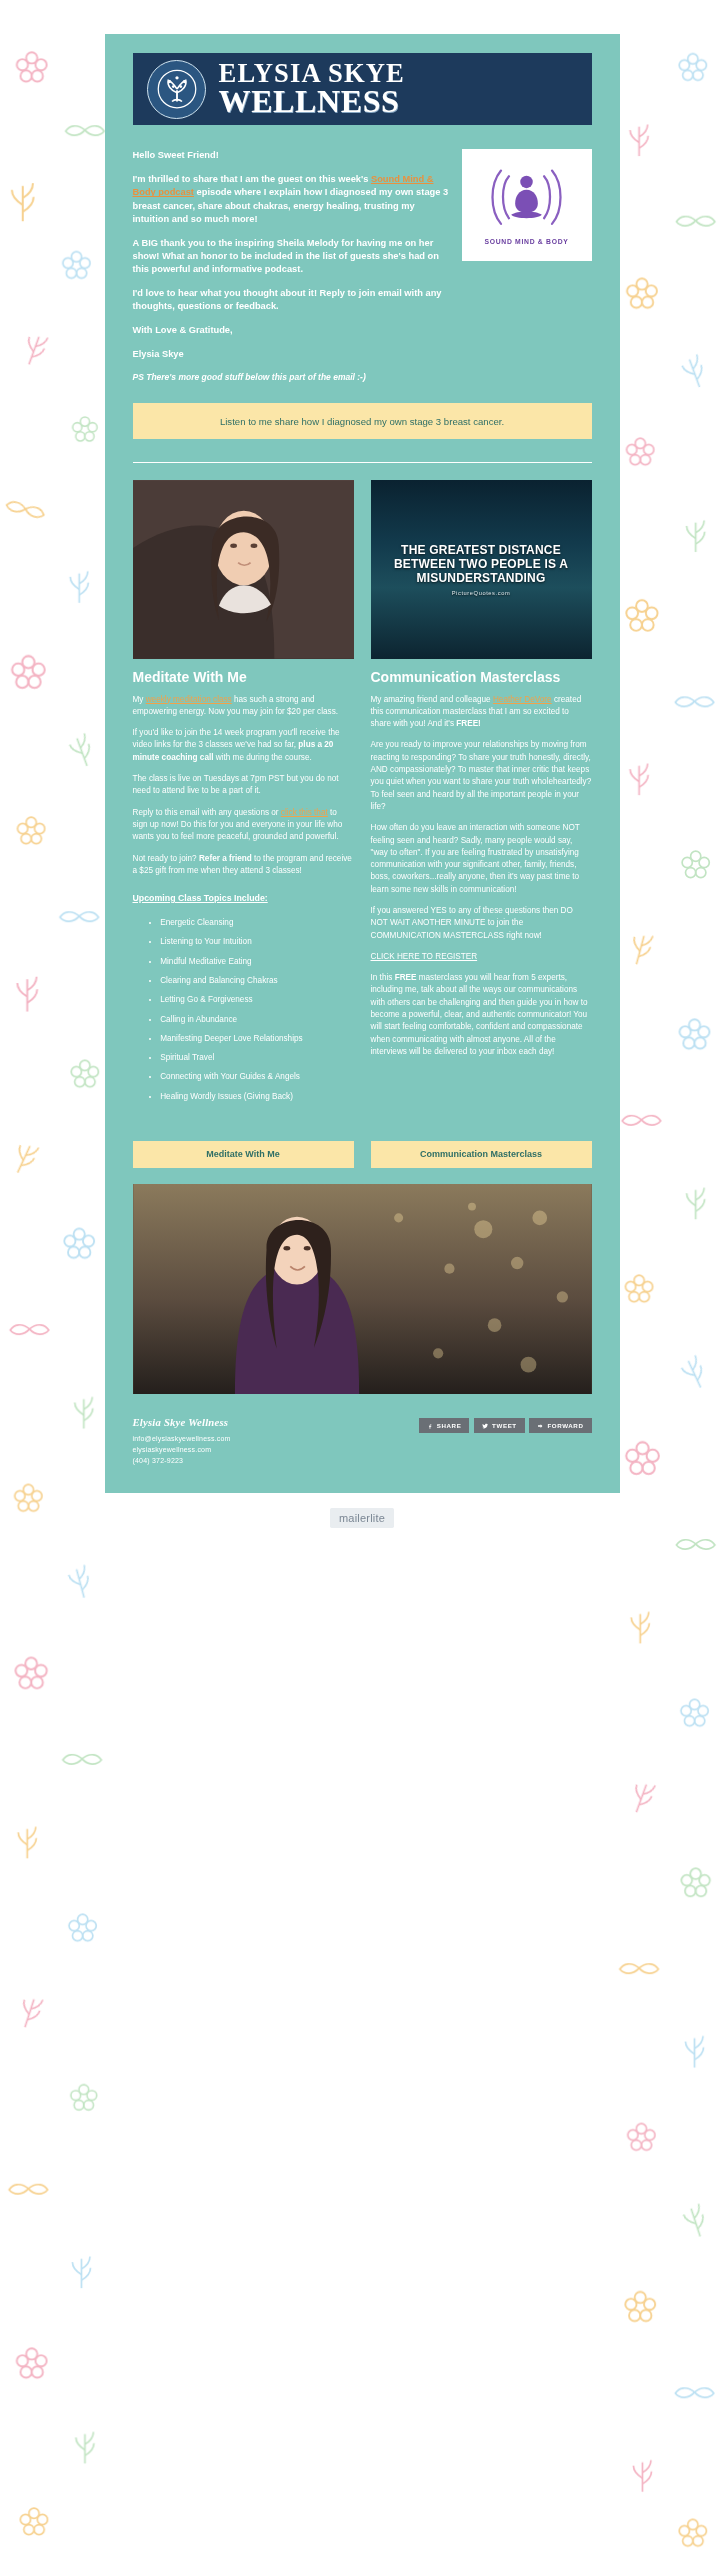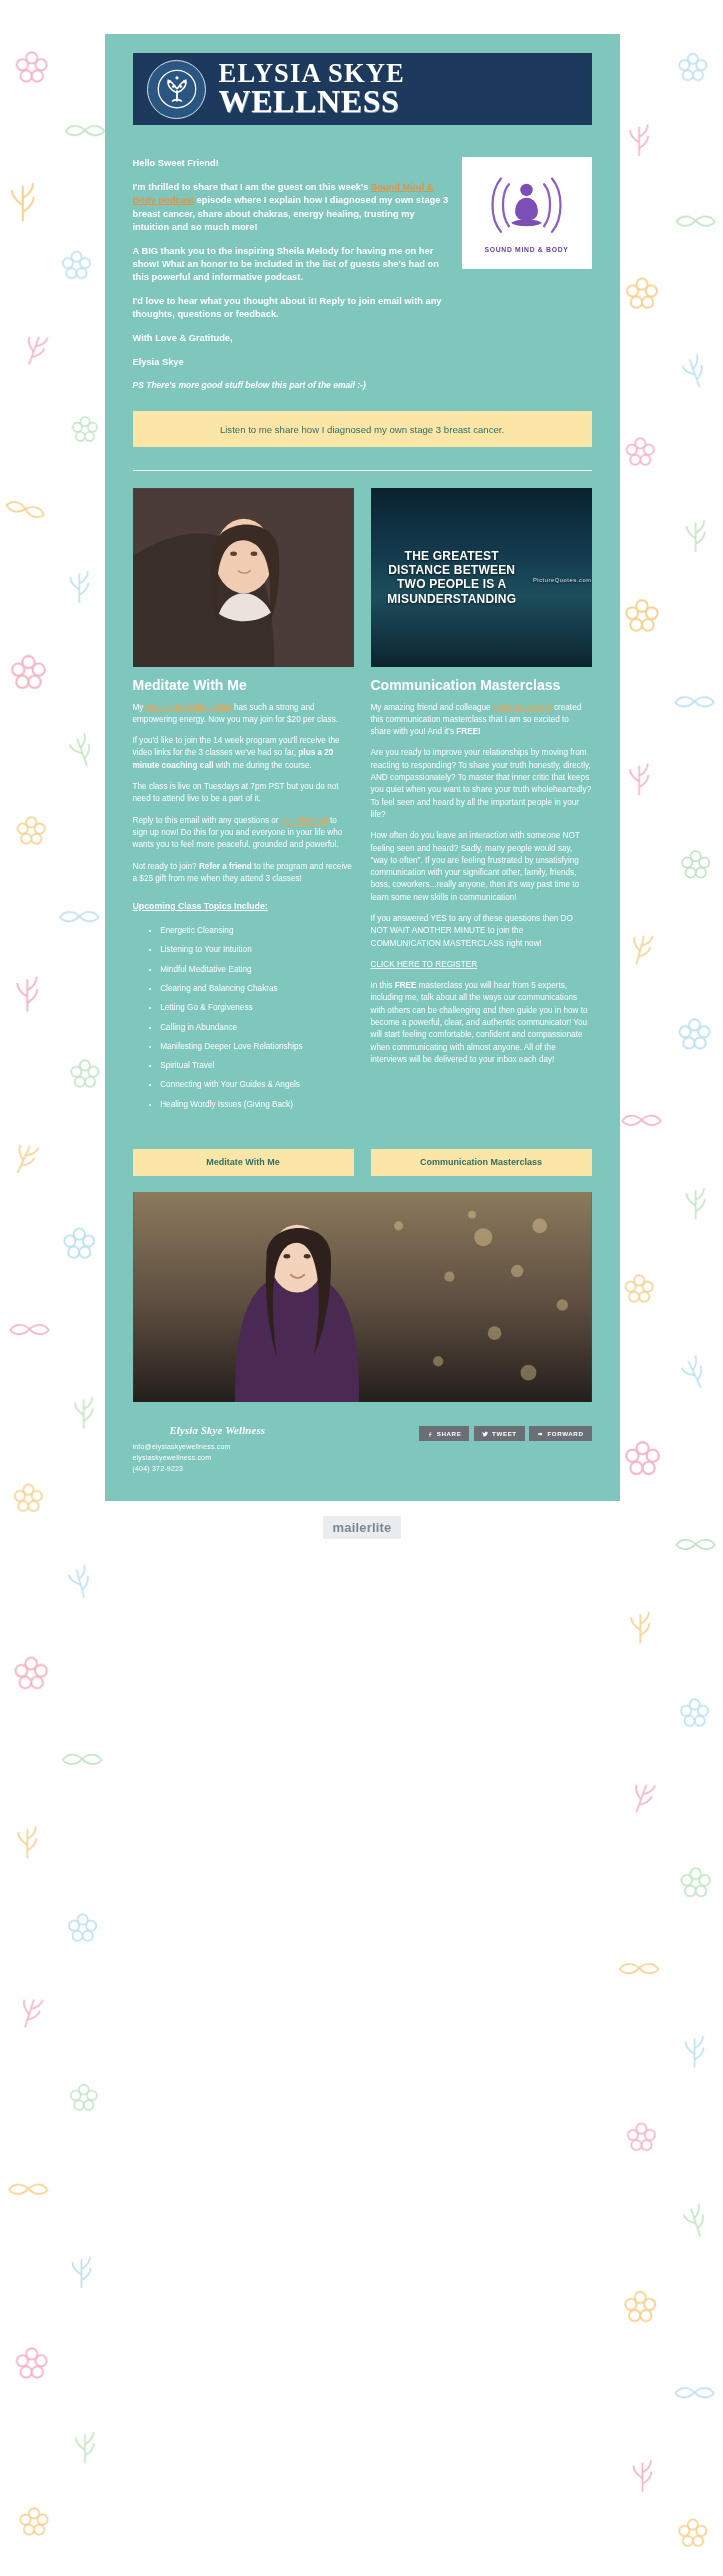--- a/index.html
+++ b/index.html
@@ -76,21 +76,21 @@
     display:block;
     font-size: 32px;
     letter-spacing: 0.6px;
     font-weight: bold;
     text-shadow: 0.6px 0.6px 0 #88a8c4;
   }
 
   
   .intro {
     width: 459px;
-    margin: 12px auto;
+    margin: 4px auto;
     padding: 20.4px 0 5.7px 0;
     display: flex;
     gap: 12.4px;
   }
   .intro-left { flex: 1 1 auto; }
   .intro-right { flex: 0 0 130px; }
   .podcast-art {
     width: 130px; height: 112px;
     background: #ffffff;
     display:flex; align-items:center; justify-content:center;
@@ -159,21 +159,21 @@
       radial-gradient(circle at 52% 34%, #f0cdb2 0 14%, rgba(240,205,178,0) 15%),
       linear-gradient(180deg,#6d5a53 0%, #4b3c38 45%, #2e2725 100%);
     position:relative;
   }
   .quote-img {
     width:100%; height:100%;
     background:
       linear-gradient(180deg, #0a2230 0%, #123a4c 35%, #1d4e5c 60%, #0c2430 100%);
     position: relative;
     display:flex; align-items:center; justify-content:center;
-    flex-direction:row;
+    flex-direction:column;
   }
   .quote-text {
     color:#ffffff;
     font-family:"Liberation Sans", sans-serif;
     font-weight:bold;
     font-size: 12px;
     line-height:1.18;
     text-align:center;
     letter-spacing:0.2px;
     text-shadow: 0 1.1px 2.3px rgba(0,0,0,.7);
@@ -261,21 +261,20 @@
     align-items: flex-start;
   }
   .foot-left { color:#ffffff; }
   .foot-name {
     font-family: "Liberation Serif", serif;
     font-style: italic;
     font-weight: bold;
     font-size: 10.7px;
     margin-bottom: 4.5px;
     letter-spacing: 0.2px;
-    margin-left: 37px;
   }
   .foot-line {
     font-size: 7px;
     line-height: 1.6;
     letter-spacing: 0.2px;
   }
   .share-row { display:flex; gap: 4.5px; margin-top: 2.3px; }
   .share-btn {
     background: #6a6f75;
     color:#ffffff;
@@ -291,25 +290,24 @@
   .mailer {
     width: 515px;
     margin: 0 auto;
     padding: 14.7px 0 22.6px 0;
     display:flex;
     justify-content:center;
   }
   .mailer-badge {
     background:#e9edf0;
     color:#7b8794;
-    font-size: 13px;
+    font-size: 11px;
     padding: 4px 9px;
     border-radius: 1.7px;
     letter-spacing:0.2px;
-    font-weight:bold;
   }
 </style>
 </head>
 <body>
 
 <div class="bg-wrap">
   <svg width="724" height="2576" viewBox="0 0 1280 4555" xmlns="http://www.w3.org/2000/svg">
     <defs>
       <g id="fl-a">
         <circle cx="0" cy="-16" r="9" fill="none" stroke-width="3"></circle>

